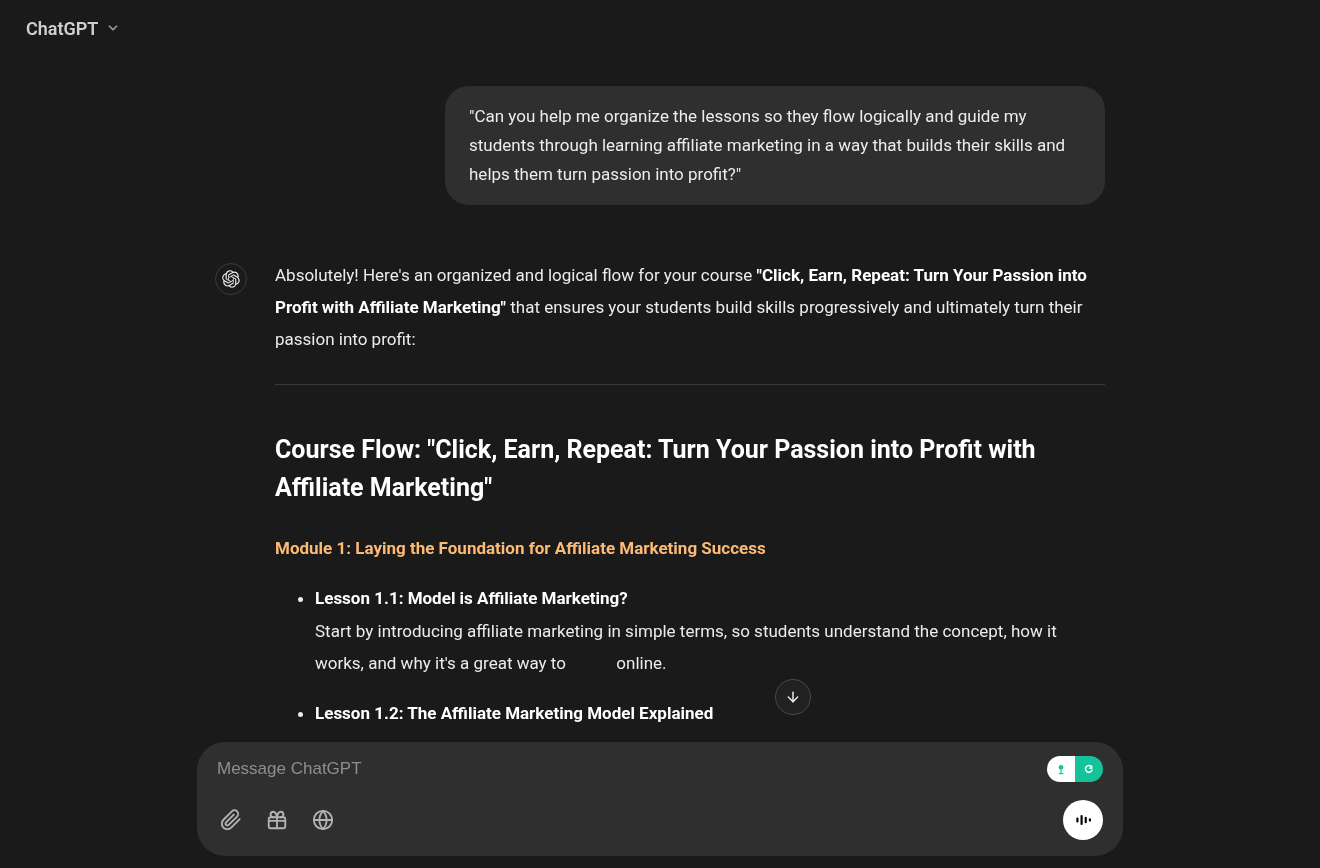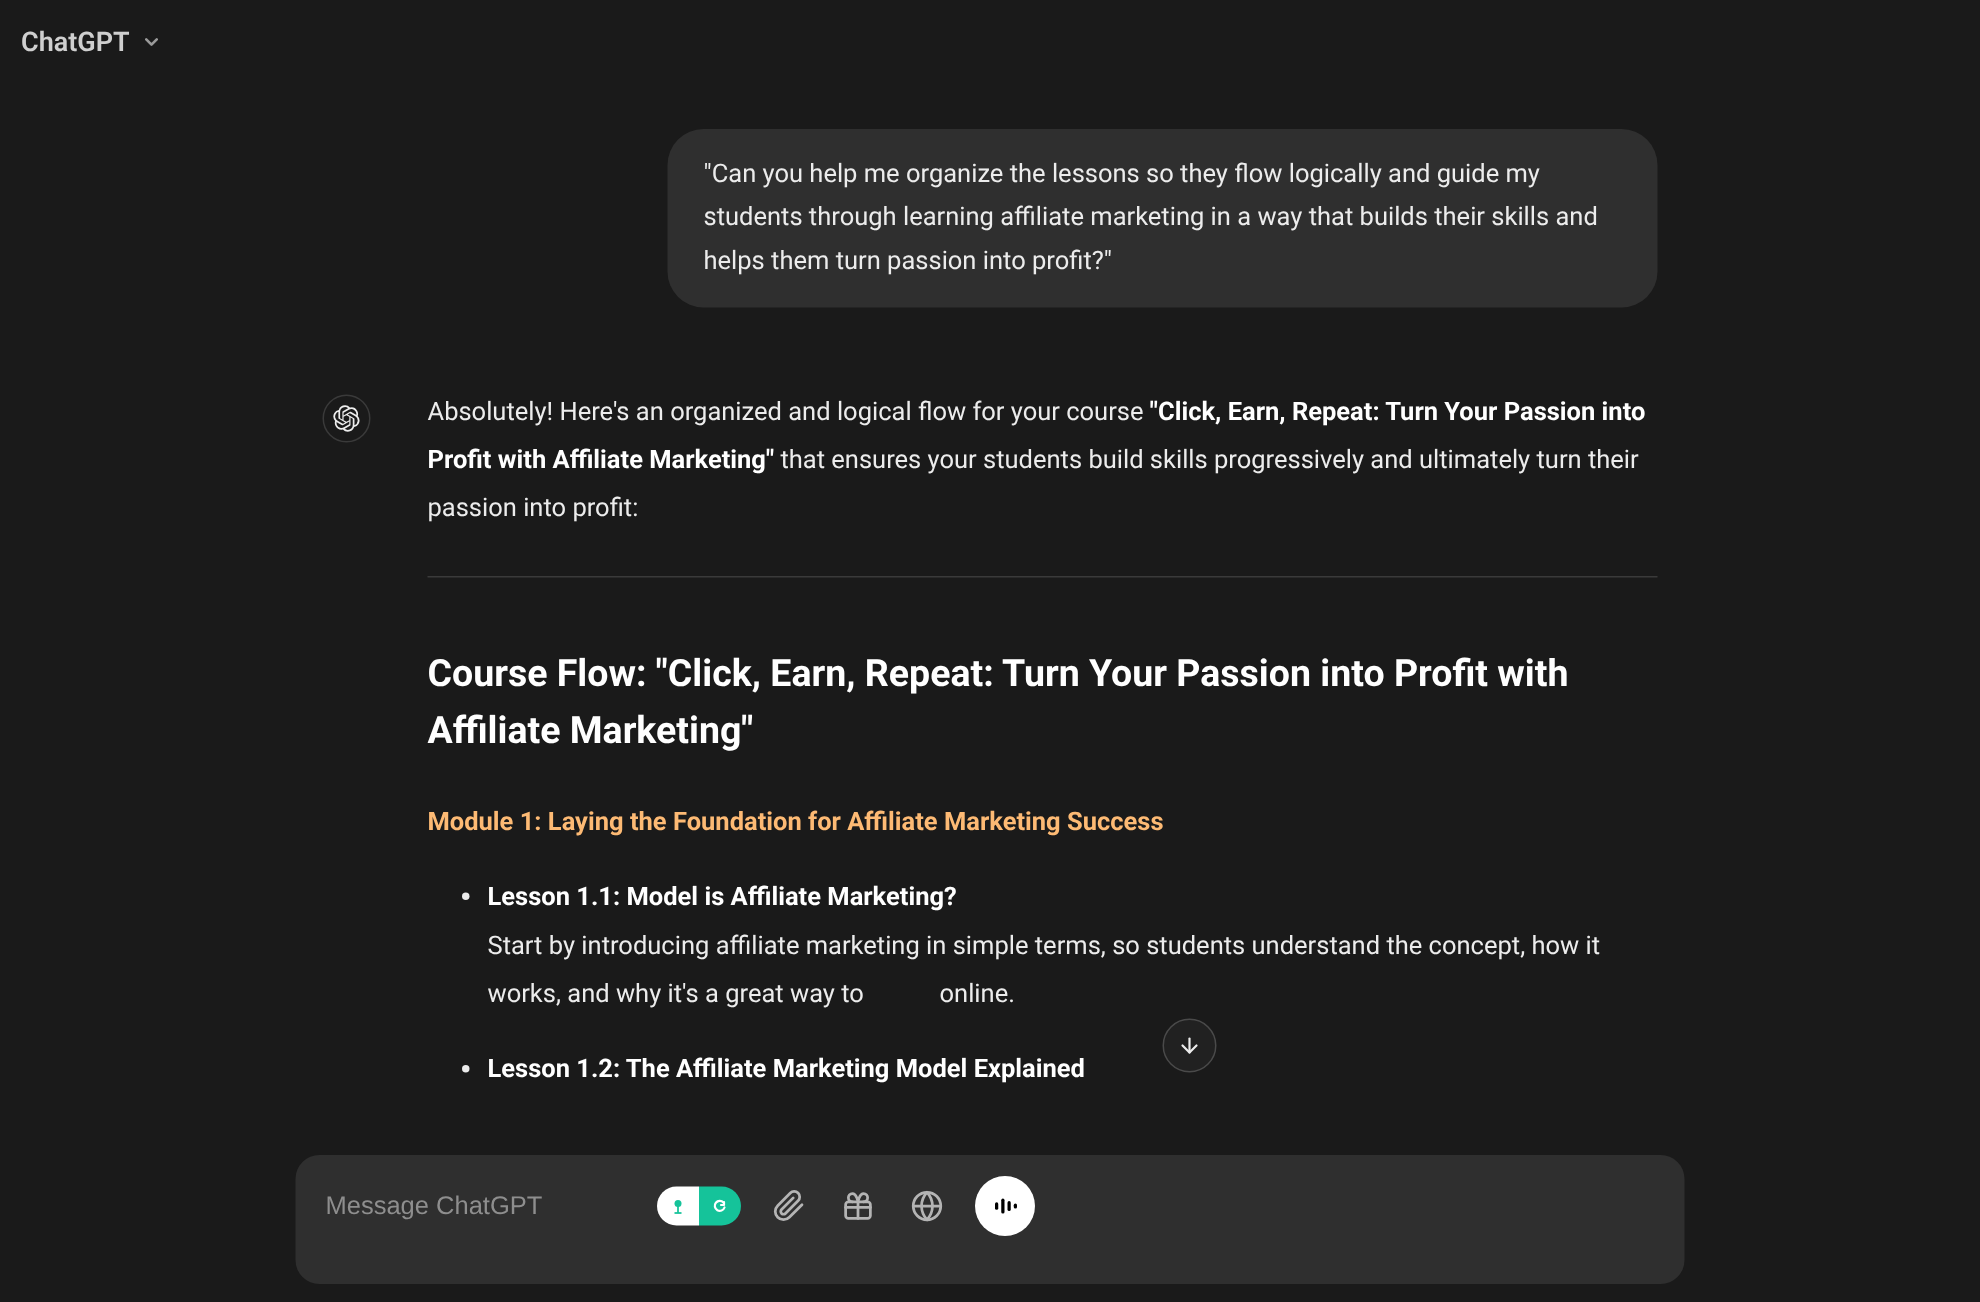--- a/index.html
+++ b/index.html
@@ -11,21 +11,21 @@
     font-family: -apple-system, BlinkMacSystemFont, "Segoe UI", Roboto, Helvetica, Arial, sans-serif;
     overflow: hidden;
     position: relative;
   }
   .header {
     position: absolute;
     top: 0; left: 0; right: 0;
     height: 56px;
     display: flex;
     align-items: center;
-    padding: 0 14px;
+    padding: 0 26px;
   }
   .model-btn {
     display: flex;
     align-items: center;
     gap: 8px;
     color: #cfcfcf;
     font-size: 18px;
     font-weight: 600;
     cursor: pointer;
   }
@@ -47,21 +47,21 @@
     border-radius: 24px;
     padding: 16px 24px;
     max-width: 660px;
     margin-left: auto;
     font-size: 17px;
     line-height: 1.7;
     color: #ececec;
   }
   .assistant-row {
     display: flex;
-    gap: 38px;
+    gap: 28px;
     margin-top: 54px;
     align-items: flex-start;
   }
   .assistant-avatar {
     width: 32px; height: 32px;
     border-radius: 50%;
     border: 1px solid #3a3a3a;
     background: #1a1a1a;
     display:flex; align-items:center; justify-content:center;
     flex-shrink: 0;
@@ -111,24 +111,24 @@
     z-index: 5;
   }
 
   .composer {
     position: absolute;
     bottom: 12px;
     left: 50%;
     transform: translateX(-50%);
     width: 926px;
     background: #2f2f2f;
-    border-radius: 16px;
-    padding: 14px 20px 32px 20px;
-    display:flex;
-    flex-direction: row;
+    border-radius: 28px;
+    padding: 14px 20px 16px 20px;
+    display:flex;
+    flex-direction: column;
     gap: 18px;
     z-index: 6;
   }
   .composer-top {
     display:flex;
     align-items:center;
   }
   .composer-input {
     flex:1;
     background: transparent;

